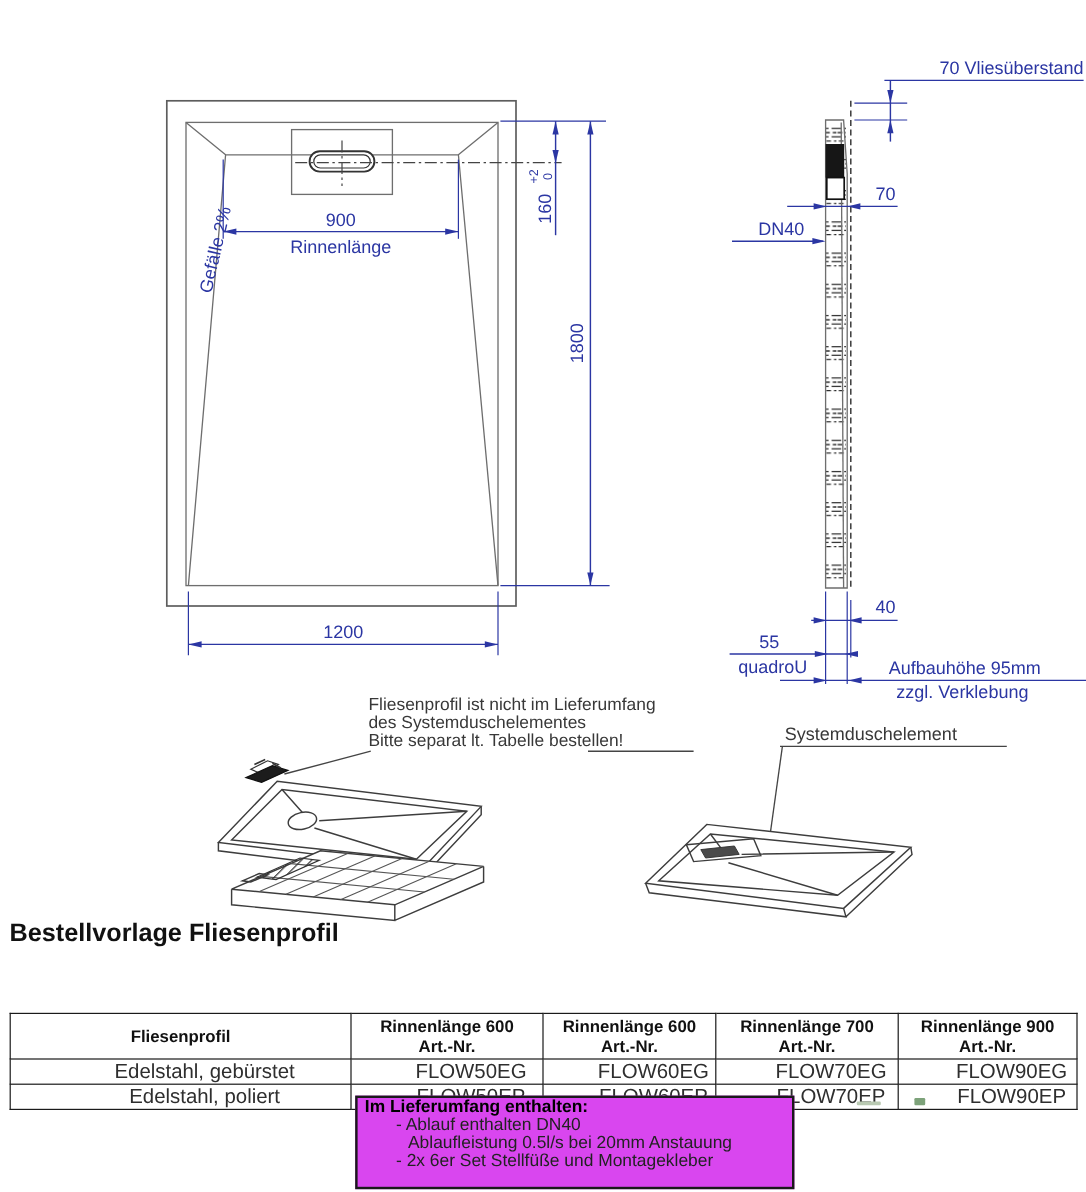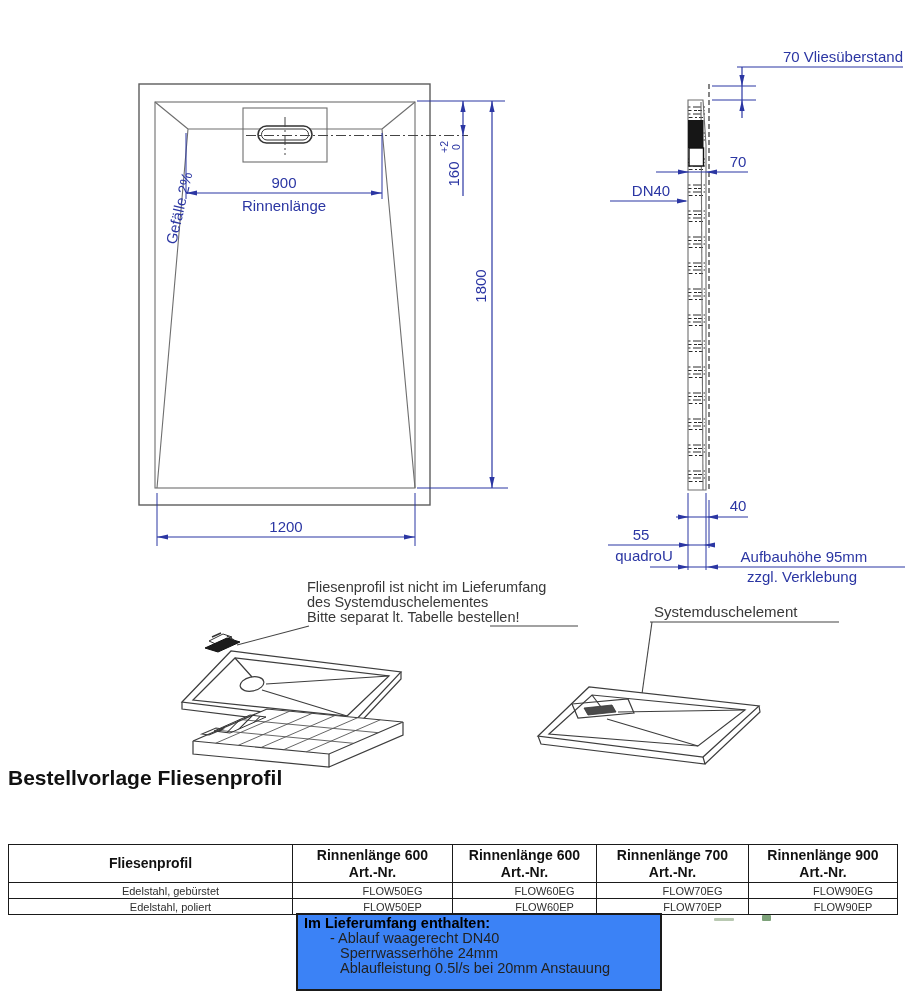--- a/index.html
+++ b/index.html
@@ -29,24 +29,24 @@
   table.otable {
     position:absolute; left:8px; top:812px;
     border-collapse:collapse; table-layout:fixed; width:889px;
     font-size:14px; color:#2e2e2e;margin-top:32px;
   }
   table.otable th, table.otable td {
     border:1.7px solid #1a1a1a; text-align:center; vertical-align:middle;
     padding:0; overflow:hidden; white-space:nowrap;
   }
   table.otable th { height:38px; font-size:14px; line-height:1.18; color:#111; }
-  table.otable td { height:16px; font-size:11px;padding-left:40px; }
+  table.otable td { height:16px; font-size:17px;padding-left:40px; }
   .scope-box {
     position:absolute; left:296px; top:913px; width:366px; height:78px;
-    border:2px solid #1a1a1a; background:#3b82f6;
+    border:2px solid #1a1a1a; background:#d946ef;
     font-size:14.5px; line-height:14.9px; color:#222; padding:1px 6px;
   }
   .scope-title { font-weight:bold; color:#000; }
   .scope-item-a { padding-left:26px; }
   .scope-item-b { padding-left:36px; }
   .speck { position:absolute; border-radius:1px; }
 </style>
 </head>
 <body>
 
@@ -252,19 +252,19 @@
       <td>FLOW50EP</td>
       <td>FLOW60EP</td>
       <td>FLOW70EP</td>
       <td>FLOW90EP</td>
     </tr>
   </tbody>
 </table>
 
 <div class="scope-box">
   <div class="scope-title">Im Lieferumfang enthalten:</div>
-  <div class="scope-item-a">- Ablauf waagerecht DN40</div>
-  <div class="scope-item-b">Sperrwasserhöhe 24mm</div>
+  <div class="scope-item-a">- Ablauf enthalten DN40</div>
   <div class="scope-item-b">Ablaufleistung 0.5l/s bei 20mm Anstauung</div>
+  <div class="scope-item-a">- 2x 6er Set Stellfüße und Montagekleber</div>
 </div>
 
 <div class="speck" style="left:714px; top:918px; width:20px; height:3px; background:#b9c9b2;"></div>
 <div class="speck" style="left:762px; top:915px; width:9px; height:6px; background:#7da27a;"></div>
 
 </body></html>

